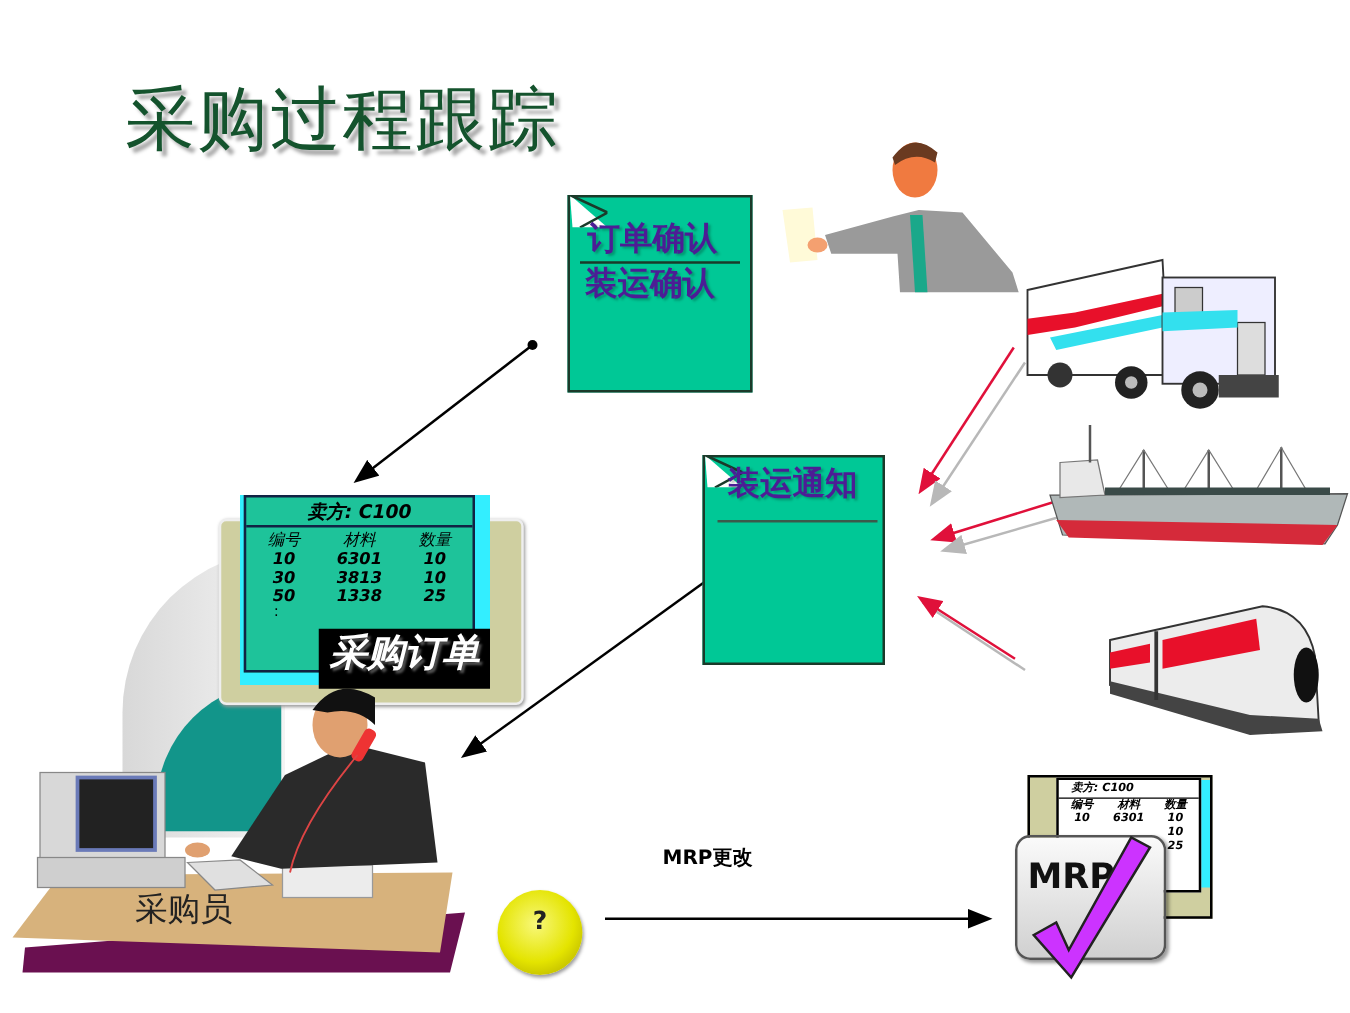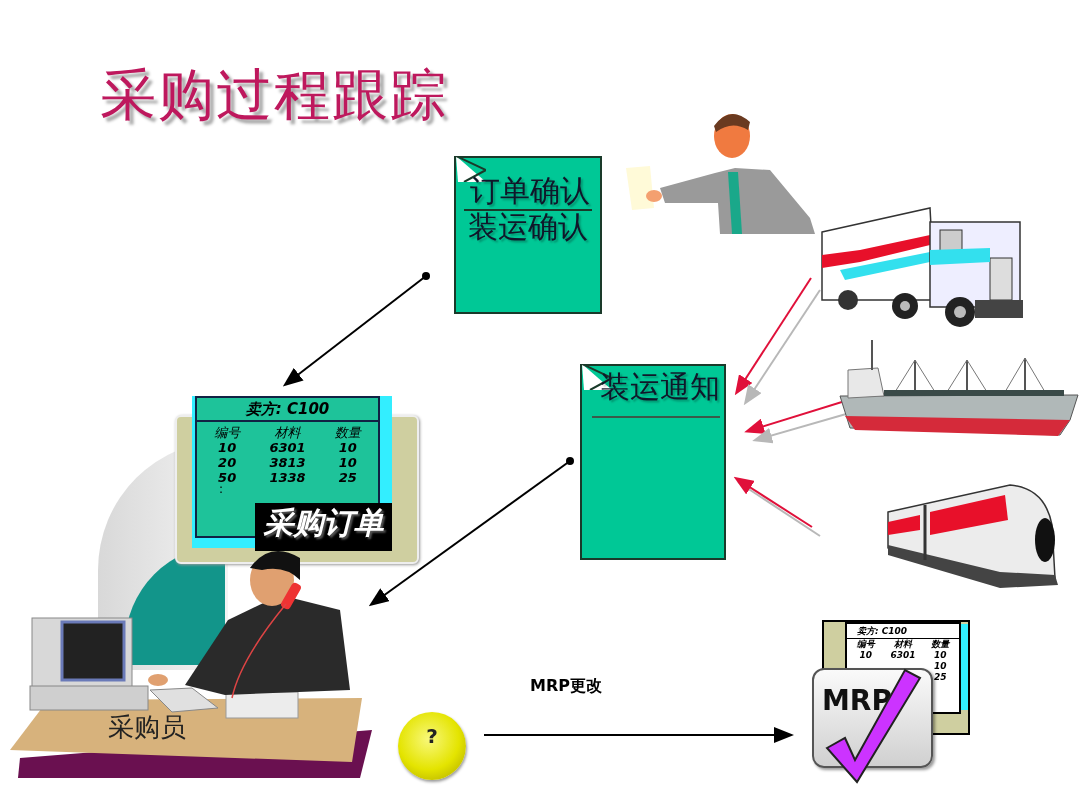--- a/index.html
+++ b/index.html
@@ -1,23 +1,23 @@
 <!DOCTYPE html>
 <html><head>
 <meta charset="utf-8">
 <style>
   html, body { margin:0; padding:0; background:#ffffff; }
   body { width:1080px; height:810px; position:relative; overflow:hidden;
          font-family:"DejaVu Sans", sans-serif; }
   .abs { position:absolute; }
-  .title { left:100px; top:58px; font-size:56px; color:#be185d; letter-spacing:2px;
+  .title { left:100px; top:58px; font-size:56px; color:#14532d; letter-spacing:2px;
            text-shadow:4px 4px 3px rgba(0,0,0,0.35); font-family:"DejaVu Serif", serif; }
   .doc { background:#00c896; border:2px solid #1a3a2a; box-sizing:border-box; }
-  .doc-text { font-family:"DejaVu Serif", serif; color:#0f172a; font-size:30px;
-              text-shadow:2px 2px 2px rgba(0,0,0,0.25); line-height:30px; }
+  .doc-text { font-family:"DejaVu Serif", serif; color:#4c1d95; font-size:26px;
+              text-shadow:2px 2px 2px rgba(0,0,0,0.25); line-height:30px;font-weight:bold; }
   .fold { position:absolute; right:-2px; top:-2px; width:30px; height:26px; }
   svg { position:absolute; left:0; top:0; }
   .po-panel { left:175px; top:415px; width:240px; height:145px; background:#cfcfa0;
               border:2px solid #eee; border-radius:6px; box-shadow:1px 1px 3px #999; }
   .po-back { left:192px; top:396px; width:200px; height:152px; background:#33eeff; }
   .po-sheet { left:195px; top:396px; width:185px; height:142px; background:#1ec39a;
               border:2px solid #124; box-sizing:border-box; }
   .po-head { font-style:italic; font-weight:bold; font-size:15px; text-align:center;
              border-bottom:2px solid #124; height:22px; line-height:22px; color:#000; }
   .po-row { display:flex; font-style:italic; font-weight:bold; font-size:13px; height:15px; line-height:15px; color:#000; }
@@ -141,21 +141,21 @@
 <div class="abs doc" style="left:454px;top:156px;width:148px;height:158px;">
   <svg class="fold" width="30" height="26">
     <polygon points="0,0 30,26 2,26" fill="#fff"></polygon>
     <polyline points="0,0 30,14 8,26" fill="none" stroke="#1a3a2a" stroke-width="2"></polyline>
   </svg>
   <div class="abs doc-text" style="left:14px;top:18px;">订单确认</div>
   <div class="abs" style="left:8px;top:51px;width:128px;height:2px;background:#1a3a2a;"></div>
   <div class="abs doc-text" style="left:12px;top:54px;">装运确认</div>
 </div>
 
-<div class="abs doc" style="left:580px;top:364px;width:146px;height:196px;text-align:right;">
+<div class="abs doc" style="left:562px;top:364px;width:146px;height:168px;text-align:right;">
   <svg class="fold" width="30" height="26">
     <polygon points="0,0 30,26 2,26" fill="#fff"></polygon>
     <polyline points="0,0 30,14 8,26" fill="none" stroke="#1a3a2a" stroke-width="2"></polyline>
   </svg>
   <div class="abs doc-text" style="left:18px;top:6px;">装运通知</div>
   <div class="abs" style="left:10px;top:50px;width:128px;height:2px;background:#3a5a4a;"></div>
 </div>
 
 <div class="abs" style="left:98px;top:440px;width:130px;height:230px;border-radius:130px 0 0 0;background:linear-gradient(90deg,#d8d8d8,#f4f4f4);"></div>
 <div class="abs" style="left:125px;top:545px;width:100px;height:120px;border-radius:100px 0 0 0;background:#12958a;"></div>
@@ -168,21 +168,21 @@
     <span>编号</span>
     <span>材料</span>
     <span>数量</span>
   </div>
   <div class="po-row">
     <span>10</span>
     <span>6301</span>
     <span>10</span>
   </div>
   <div class="po-row">
-    <span>20</span>
+    <span>30</span>
     <span>3813</span>
     <span>10</span>
   </div>
   <div class="po-row">
     <span>50</span>
     <span>1338</span>
     <span>25</span>
   </div>
   <div style="padding-left:22px;font-size:12px;line-height:8px;">:</div>
 </div>

